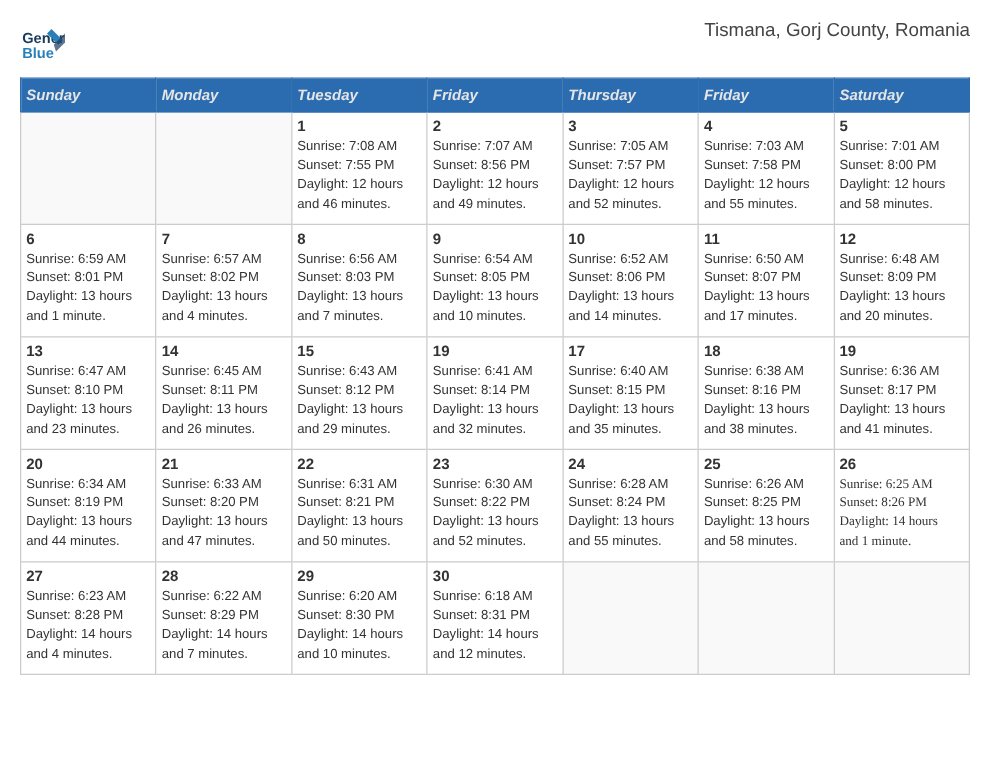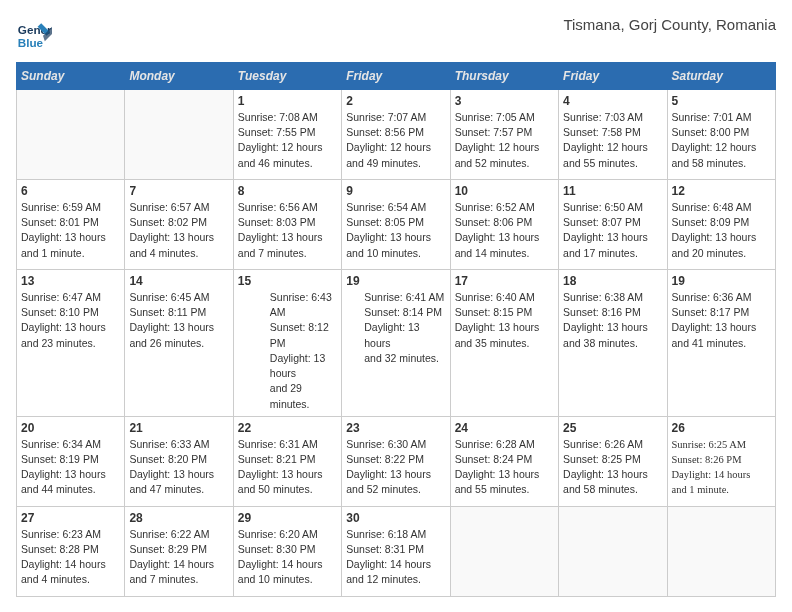--- a/index.html
+++ b/index.html
@@ -206,28 +206,28 @@
         </td>
         <td>
           <span class="day-num">14</span>
           <div class="day-info" style="white-space: pre-line;">Sunrise: 6:45 AM
 Sunset: 8:11 PM
 Daylight: 13 hours
 and 26 minutes.</div>
         </td>
         <td>
           <span class="day-num">15</span>
-          <div class="day-info" style="white-space: pre-line; margin-left: 32px;">Sunrise: 6:43 AM
+          <div class="day-info" style="white-space: pre-line;">Sunrise: 6:43 AM
 Sunset: 8:12 PM
 Daylight: 13 hours
 and 29 minutes.</div>
         </td>
         <td>
           <span class="day-num">19</span>
-          <div class="day-info" style="white-space: pre-line; margin-left: 18px;">Sunrise: 6:41 AM
+          <div class="day-info" style="white-space: pre-line;">Sunrise: 6:41 AM
 Sunset: 8:14 PM
 Daylight: 13 hours
 and 32 minutes.</div>
         </td>
         <td>
           <span class="day-num">17</span>
           <div class="day-info" style="white-space: pre-line;">Sunrise: 6:40 AM
 Sunset: 8:15 PM
 Daylight: 13 hours
 and 35 minutes.</div>

